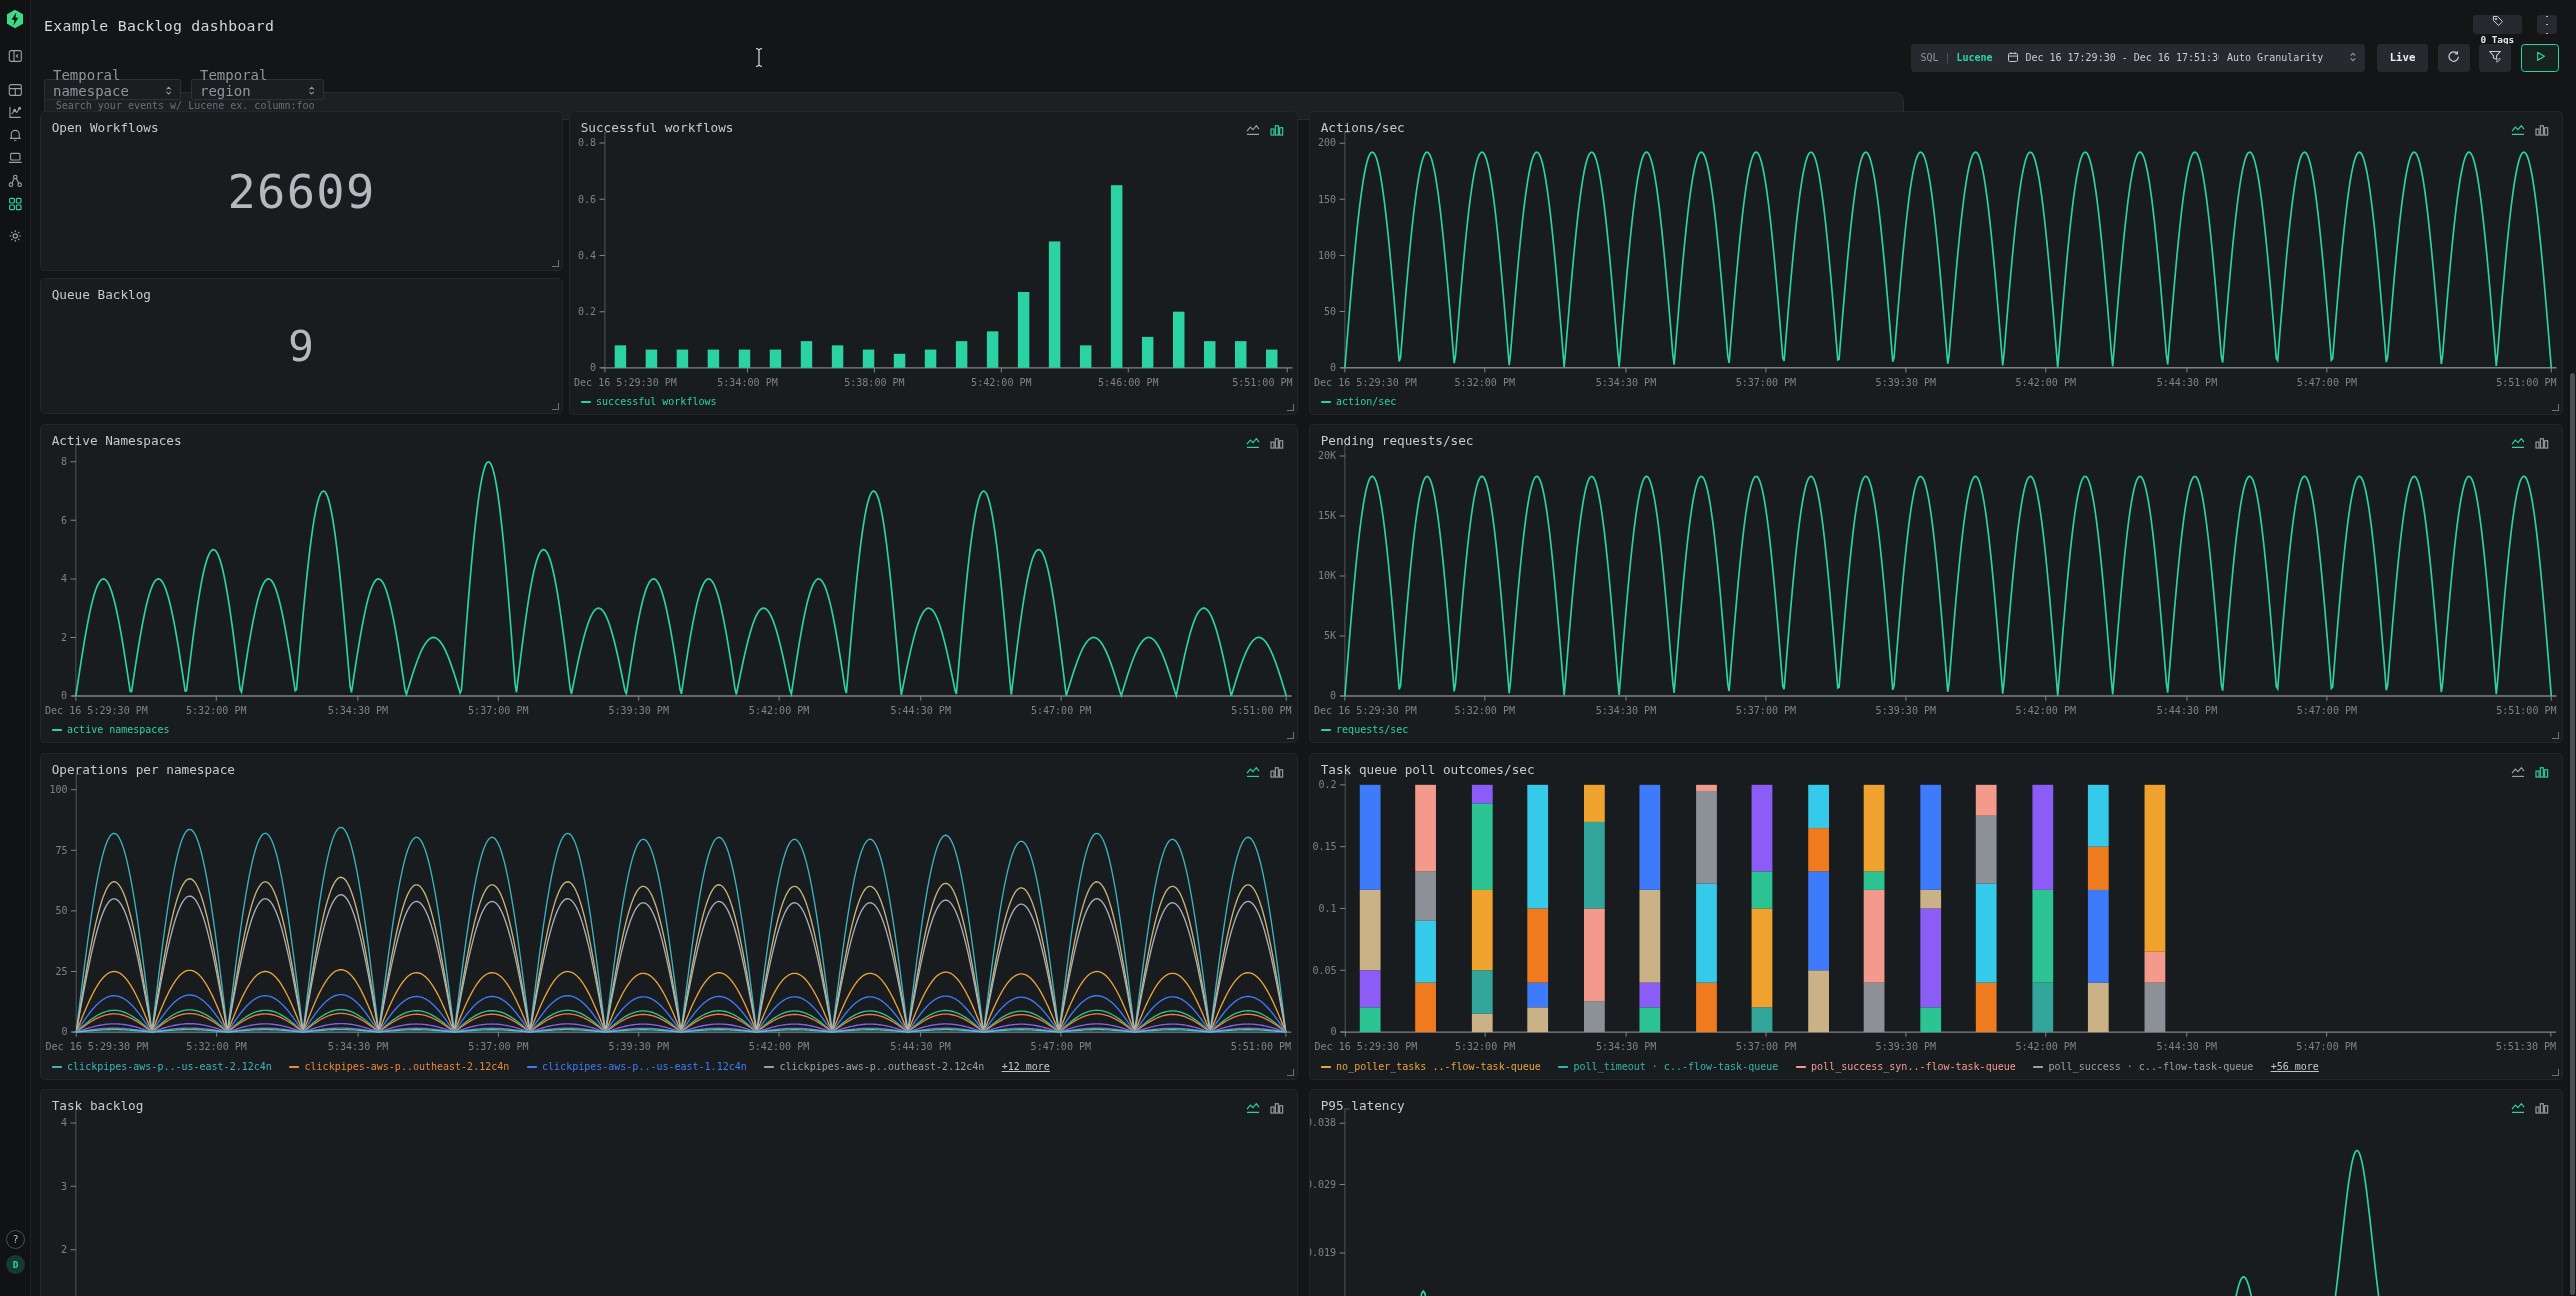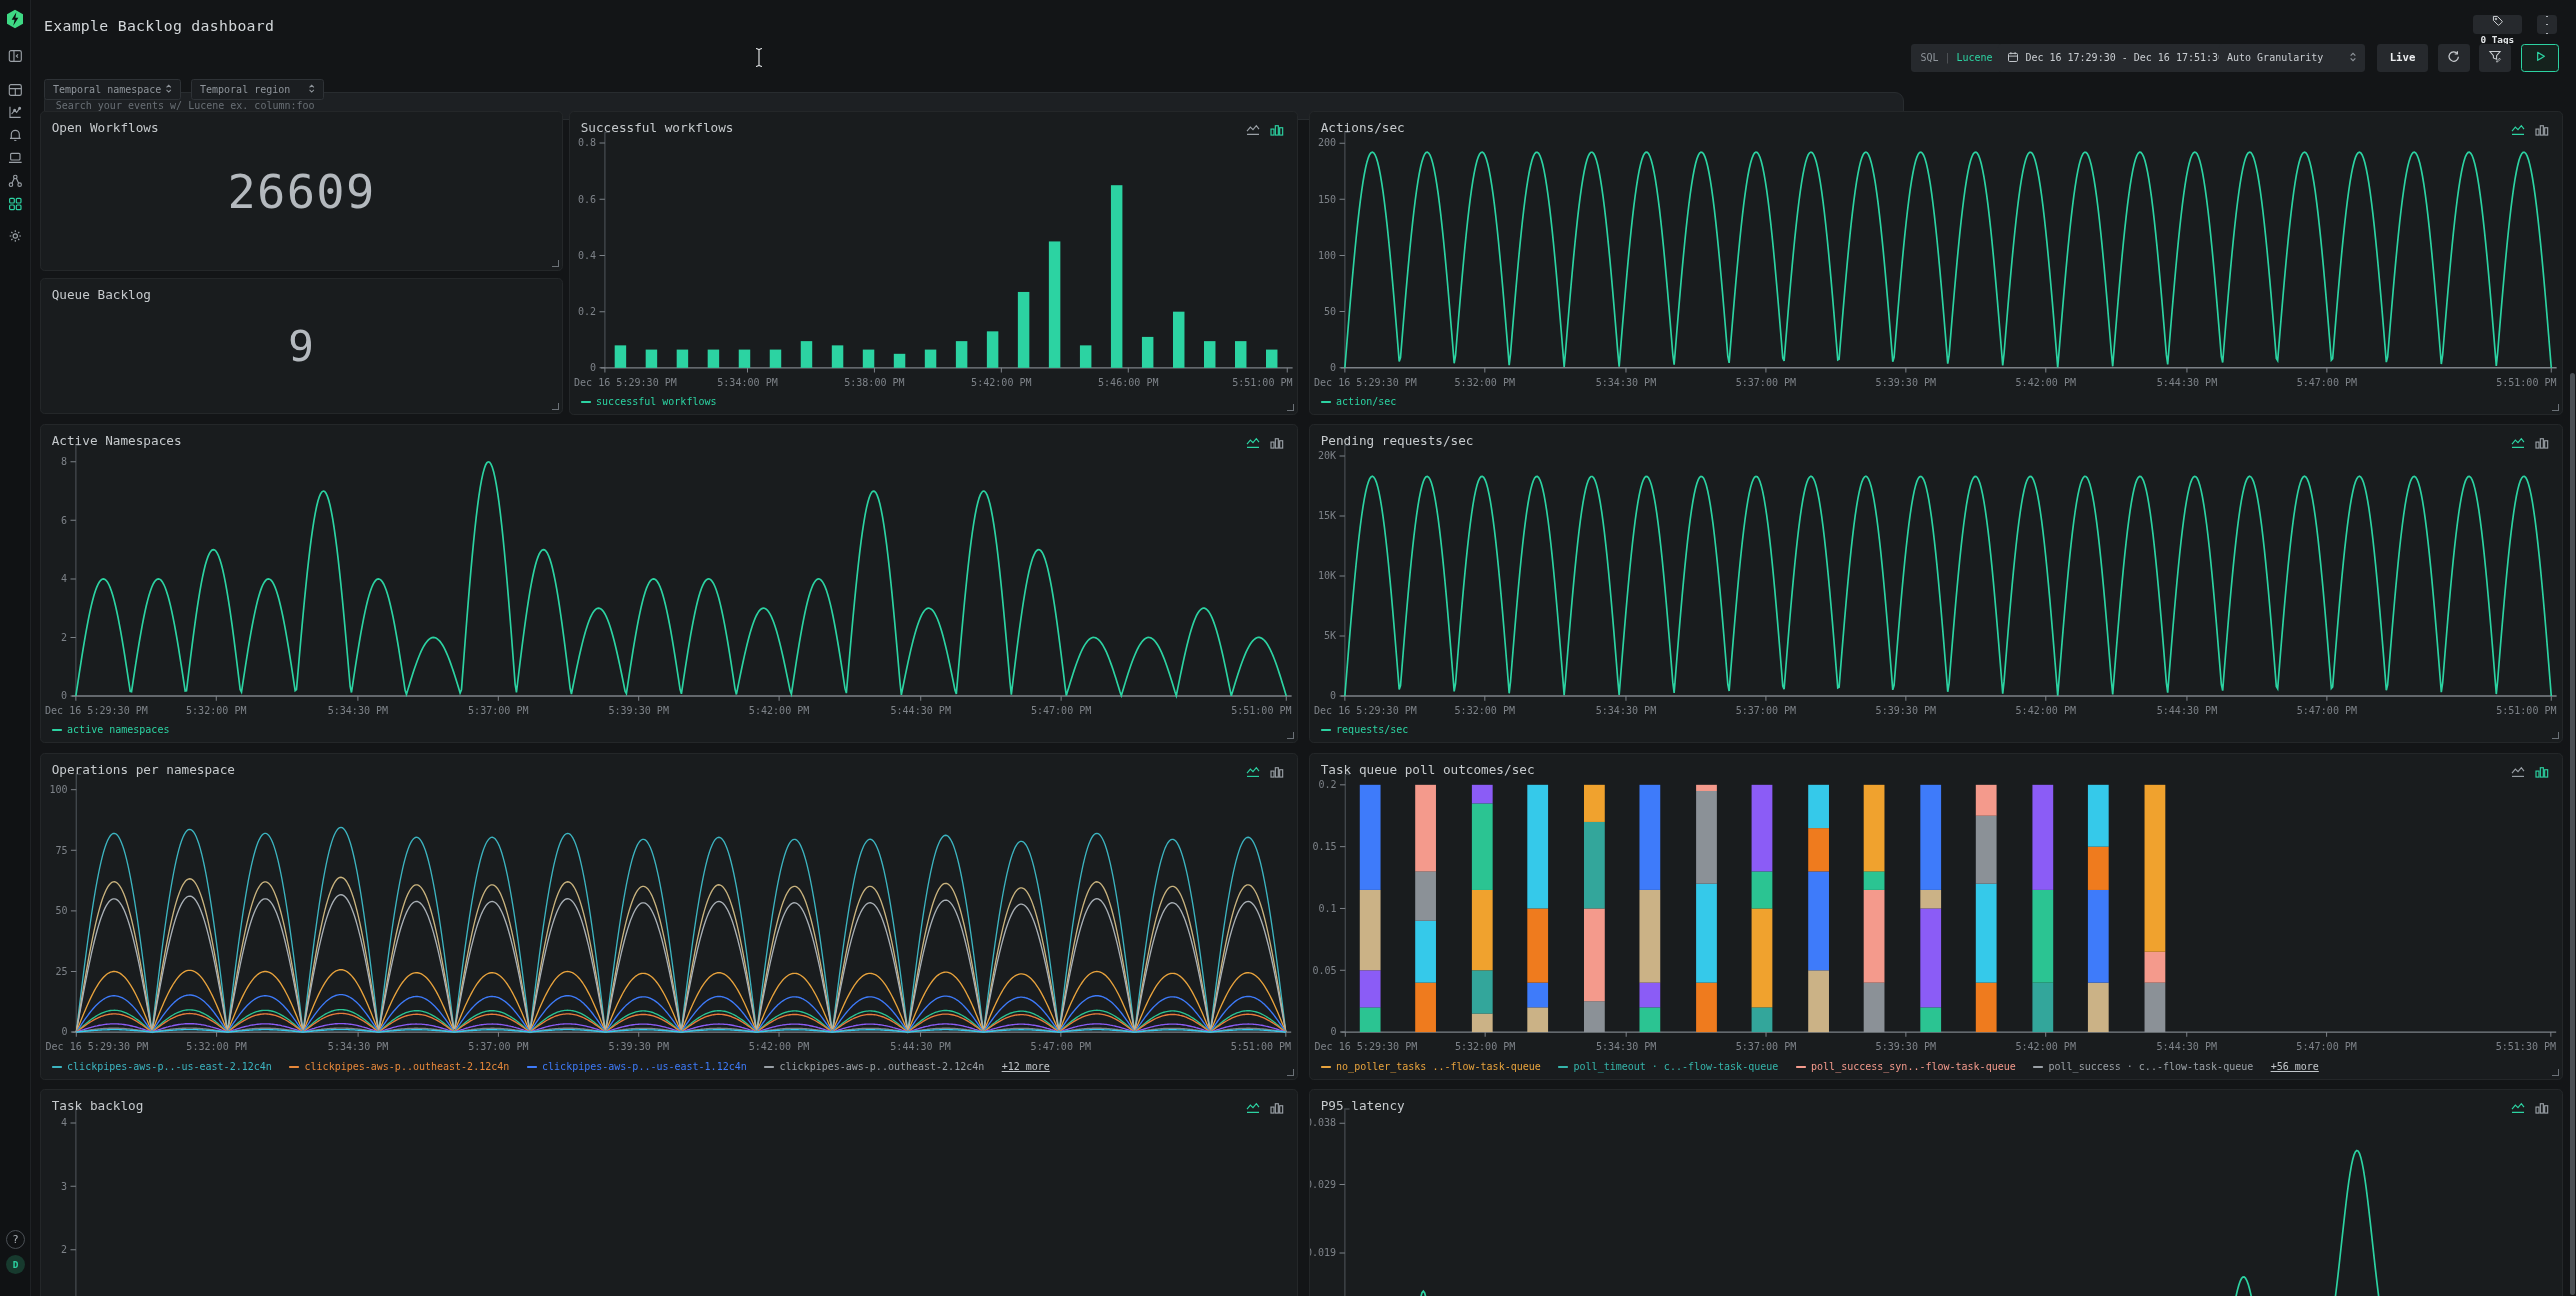--- a/index.html
+++ b/index.html
@@ -24,31 +24,31 @@
     gap:6px; color:#c9cdd1; font-size:10.7px; cursor:pointer; }
   .tags-btn { left:2473px; top:14.8px; height:19.5px; padding:0 7.4px; font-size:9.4px; font-weight:bold; color:#e3e6e8;flex-direction:column;}
   .kebab-btn { left:2537px; top:14.8px; width:20px; height:19.5px; justify-content:center; }
   .dot { width:2px; height:2px; border-radius:50%; background:#c9cdd1; margin:1px 0; }
   .search { position:absolute; left:44px; top:44px; width:1860px; height:27.5px; background:#1d2023;
     border:0.7px solid #282c2f; border-radius:9px; color:#c9cdd1; font-size:10px; padding:0 10.7px;
     font-family:"DejaVu Sans Mono", monospace; outline:none;margin-top:48px; }
   .search::placeholder { color:#696f75; }
   .seg { justify-content:center; }
   .sql-lucene { left:1911px; top:44px; height:27.5px; padding:0 9.4px; font-size:10px; }
-  .sql-lucene .sql { color:#8f959b; } .sql-lucene .pipe { color:#55595d; } .sql-lucene .lucene { color:#2cd3a2; }
+  .sql-lucene .sql { color:#8f959b; } .sql-lucene .pipe { color:#55595d; } .sql-lucene .lucene { color:#2cd3a2;font-weight:bold; }
   .date-btn { left:1998px; top:44px; height:27.5px; padding:0 9.4px; font-size:10px; }
   .gran-btn { left:2219px; top:44px; width:146px; height:27.5px; padding:0 8px; font-size:10px; justify-content:space-between; }
   .live-btn { left:2377px; top:44px; width:51px; height:27.5px; font-weight:bold; color:#eceef0; justify-content:center; }
   .icon-btn { width:32px; height:27.5px; justify-content:center; }
   .refresh-btn { left:2438px; top:44px; }
   .filter-btn { left:2479px; top:44px; }
   .play-btn { left:2521px; top:44px; width:38px; height:27.5px; background:#15221d; border:1px solid #2cd3a2;
     border-radius:3.4px; justify-content:center; position:absolute; display:flex; align-items:center; cursor:pointer; }
   .chip { position:absolute; top:79px; height:21px; background:#1b1e21; border:0.7px solid #2e3236;
-    border-radius:2.7px; color:#8f959b; font-size:10px; display:flex; align-items:center;
+    border-radius:2.7px; color:#8f959b; font-size:14px; display:flex; align-items:flex-end;
     justify-content:space-between; padding:0 8px; cursor:pointer; }
   .chip1 { left:44px; width:137px; } .chip2 { left:191px; width:133px; }
   
   .panel { position:absolute; background:#191c1e; border:0.7px solid #242729; border-radius:4.7px; overflow:hidden; }
   .ptitle { position:absolute; left:10.7px; top:8px; font-size:12.7px; color:#c6cacd; z-index:2; }
   .bignum { position:absolute; inset:0; display:flex; align-items:center; justify-content:center;
     font-size:47px; color:#b4b9be; letter-spacing:1.3px; }
   .ptools { position:absolute; right:12px; top:10.7px; display:flex; gap:8px; z-index:3; }
   .tool { width:16px; height:14.8px; cursor:pointer; }
   .chart { position:absolute; inset:0; }

